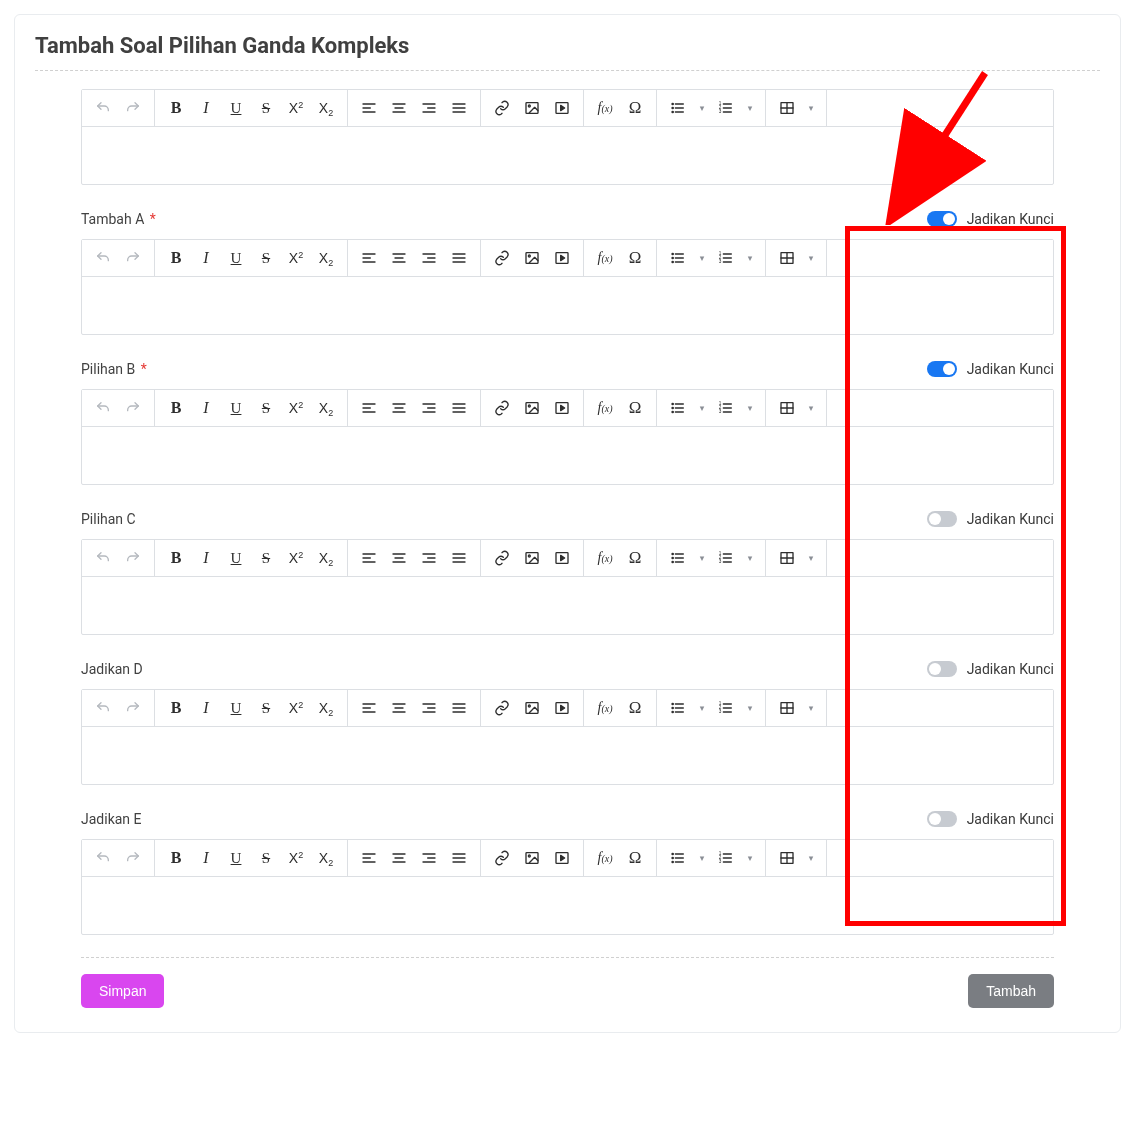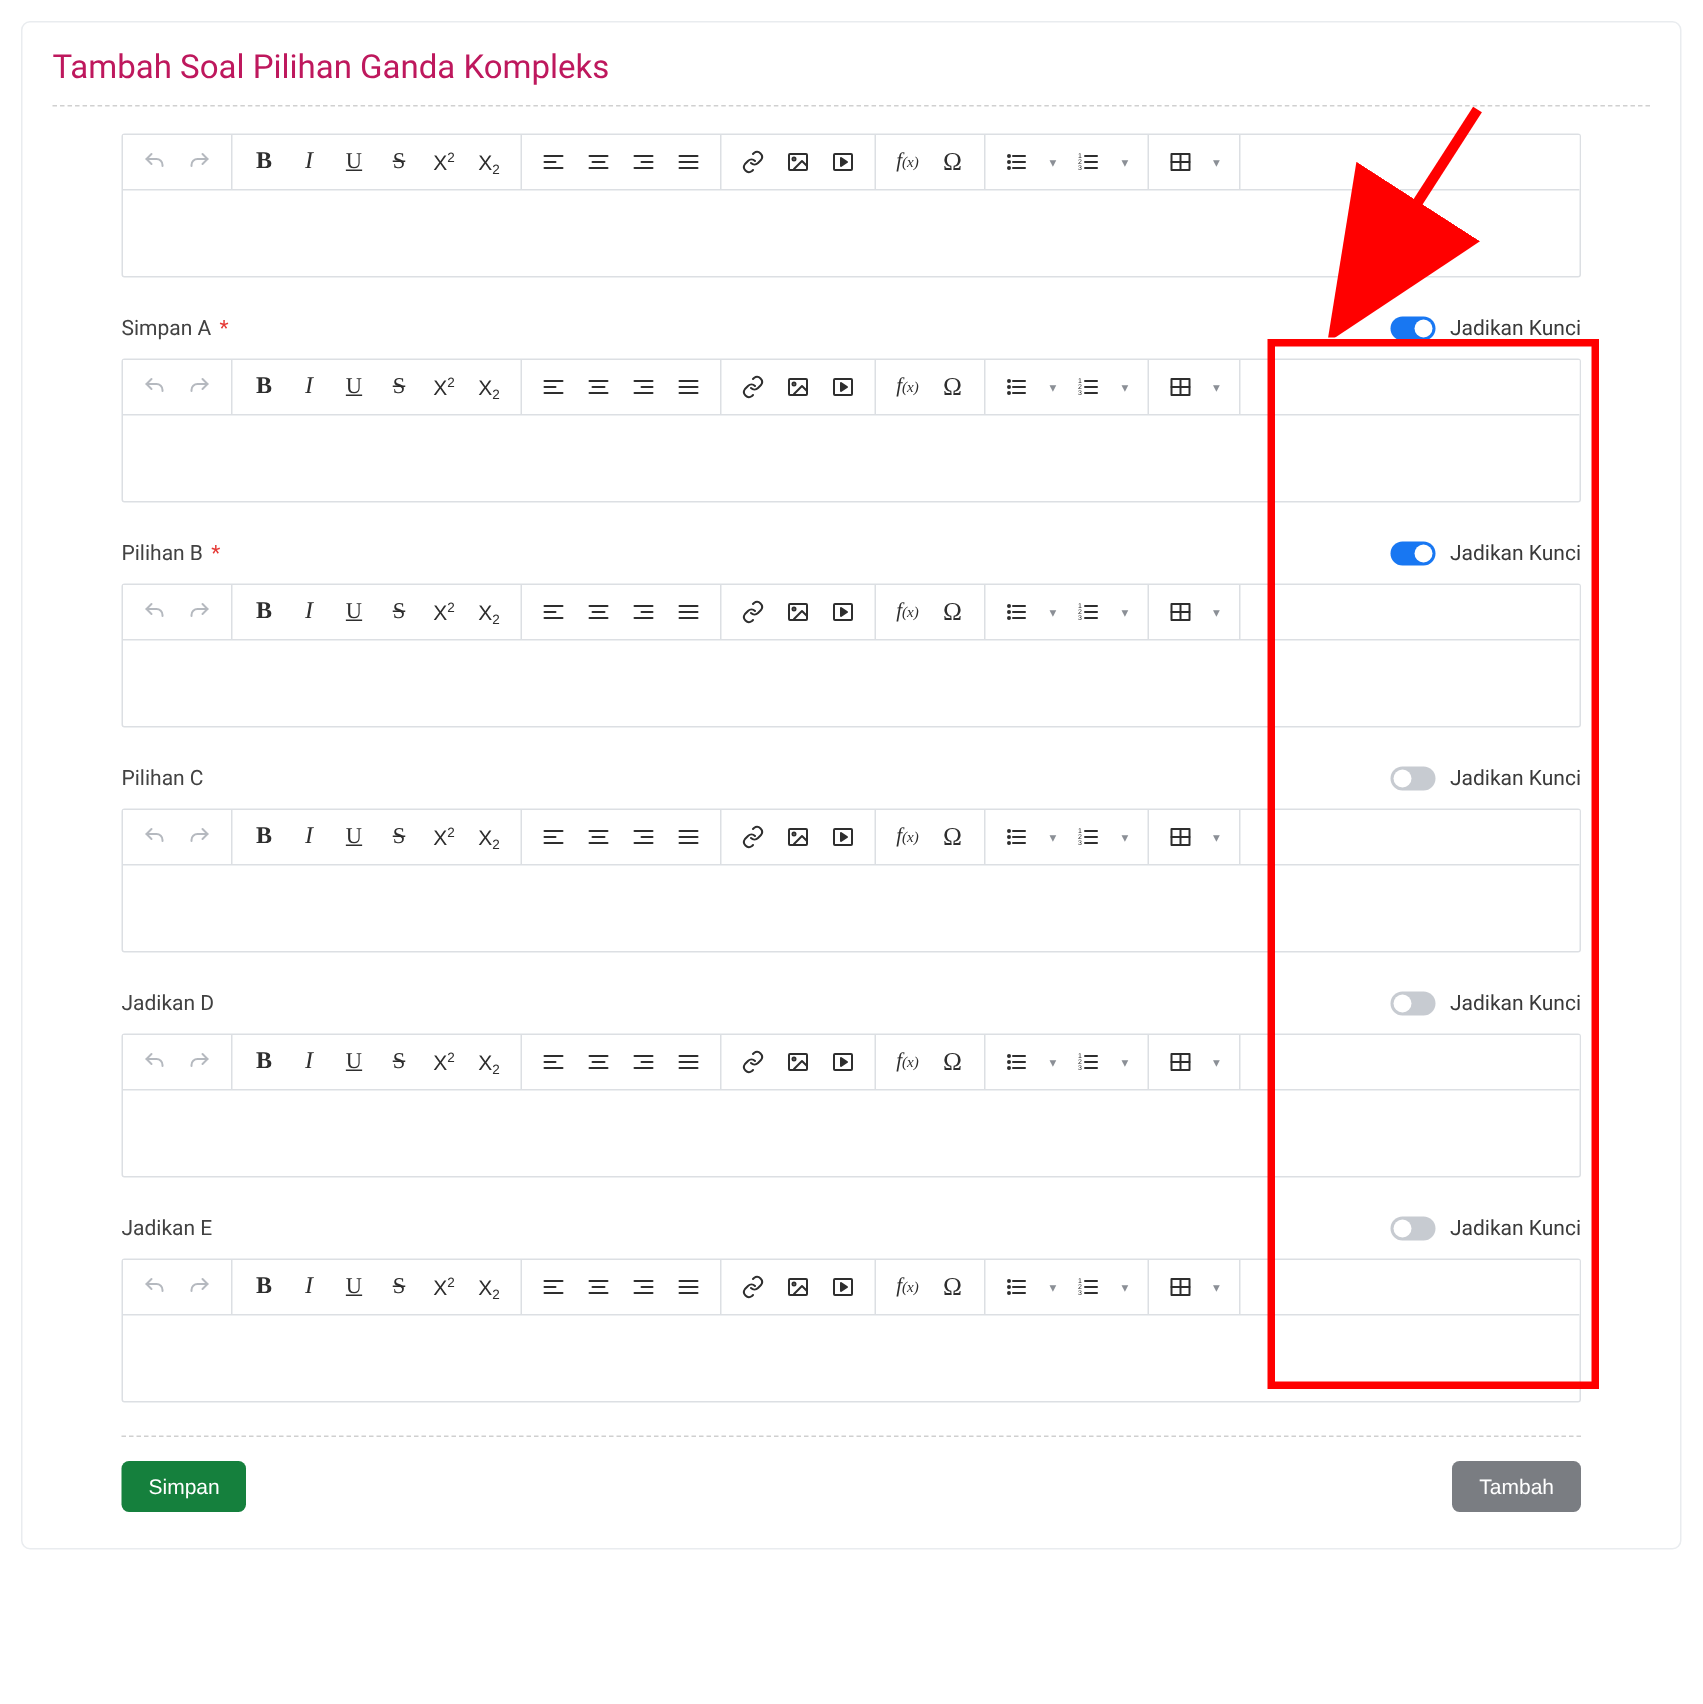--- a/index.html
+++ b/index.html
@@ -10,22 +10,22 @@
       color: #333;
     }
     .card {
       border: 1px solid #e9ecef;
       border-radius: 6px;
       padding: 18px 20px 24px 20px;
       position: relative;
     }
     .page-title {
       font-size: 22px;
-      font-weight: 400;
-      color: #be185d;
+      font-weight: 700;
+      color: #404040;
       margin-bottom: 12px;
     }
     .hr-dashed {
       border: none;
       border-top: 1px dashed #d0d0d0;
       margin-bottom: 18px;
     }
     .form-body {
       padding-left: 46px;
       padding-right: 46px;
@@ -111,21 +111,21 @@
       margin: 6px 0 16px 0;
     }
     .footer-row {
       display: flex; justify-content: space-between; align-items: center;
     }
     .btn {
       border: none; border-radius: 5px;
       padding: 9px 18px; font-size: 14px; cursor: pointer;
       color: #fff;
     }
-    .btn-primary { background: #15803d; }
+    .btn-primary { background: #d946ef; }
     .btn-secondary { background: #7a7d82; }
     
     .anno-box {
       position: absolute;
       border: 5px solid #ff0000;
       pointer-events: none;
     }
     .anno-arrow {
       position: absolute;
       pointer-events: none;
@@ -271,21 +271,21 @@
               <button class="tb-btn caret">▾</button>
             </div>
           </div>
           <div class="content-area" contenteditable="true" style=""></div>
         </div>
     </div>
 
     <div id="options-host">
         <div class="block">
           <div class="label-row">
-            <div class="field-label"><span>Simpan A</span> <span class="req">*</span></div>
+            <div class="field-label"><span>Tambah A</span> <span class="req">*</span></div>
             <div class="key-group">
               <div class="toggle on">
                 <div class="knob"></div>
               </div>
               <span class="key-label">Jadikan Kunci</span>
             </div>
           </div>
           <div class="editor">
             <div class="toolbar">
               <div class="tb-group">

